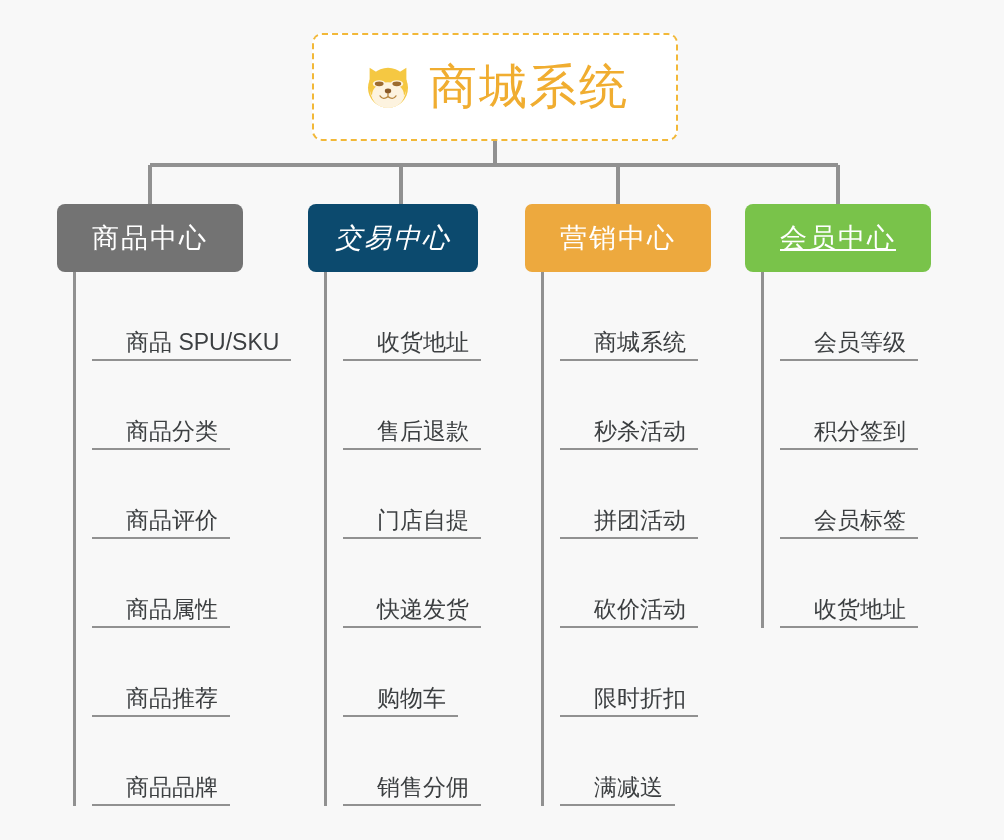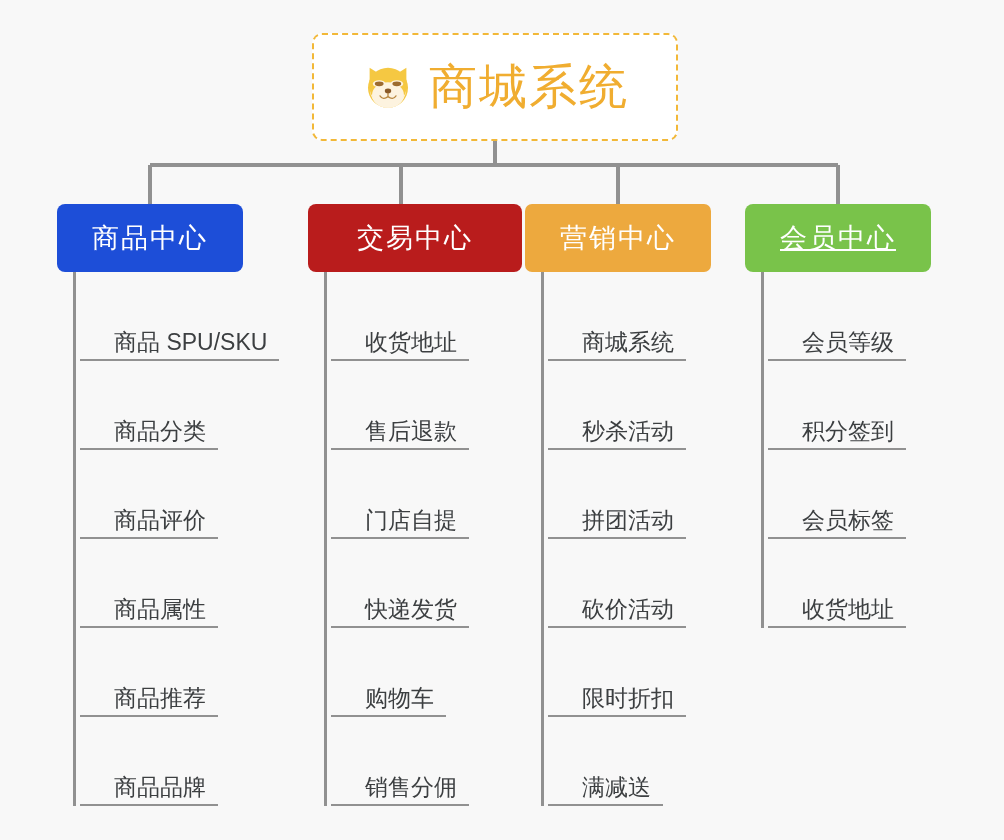--- a/index.html
+++ b/index.html
@@ -74,21 +74,21 @@
     justify-content: center;
     color: #ffffff;
     font-size: 27px;
     letter-spacing: 2px;
     white-space: nowrap;
   }
 
   .leaf-list {
     position: relative;
     margin-left: 16px;
-    padding-left: 4px;
+    padding-left: 16px;
     border-left: 3px solid #919191;
     margin-top: 0;
   }
   .leaf-item {
     position: relative;
     height: 89px;
     display: flex;
     align-items: flex-end;
   }
   .leaf-underline {
@@ -107,22 +107,22 @@
     white-space: nowrap;
     line-height: 1.1;
   }
 
   
   .branch-1 { left: 57px; }
   .branch-2 { left: 308px; }
   .branch-3 { left: 525px; }
   .branch-4 { left: 745px; }
 
-  .branch-1 .branch-header { width: 186px; background: #1d4ed8; }
-  .branch-2 .branch-header { width: 214px; background: #b91c1c; }
+  .branch-1 .branch-header { width: 186px; background: #737373; }
+  .branch-2 .branch-header { width: 170px; background: #0c4a6e; font-style: italic; }
   .branch-3 .branch-header { width: 186px; background: #eda93e; border-radius: 7px; }
   .branch-4 .branch-header { width: 186px; background: #79c34a; text-decoration: underline; }
 </style>
 </head>
 <body>
 
 <div id="mindmap">
 
   <svg class="connector-svg" viewBox="0 0 1004 840" xmlns="http://www.w3.org/2000/svg">
 

